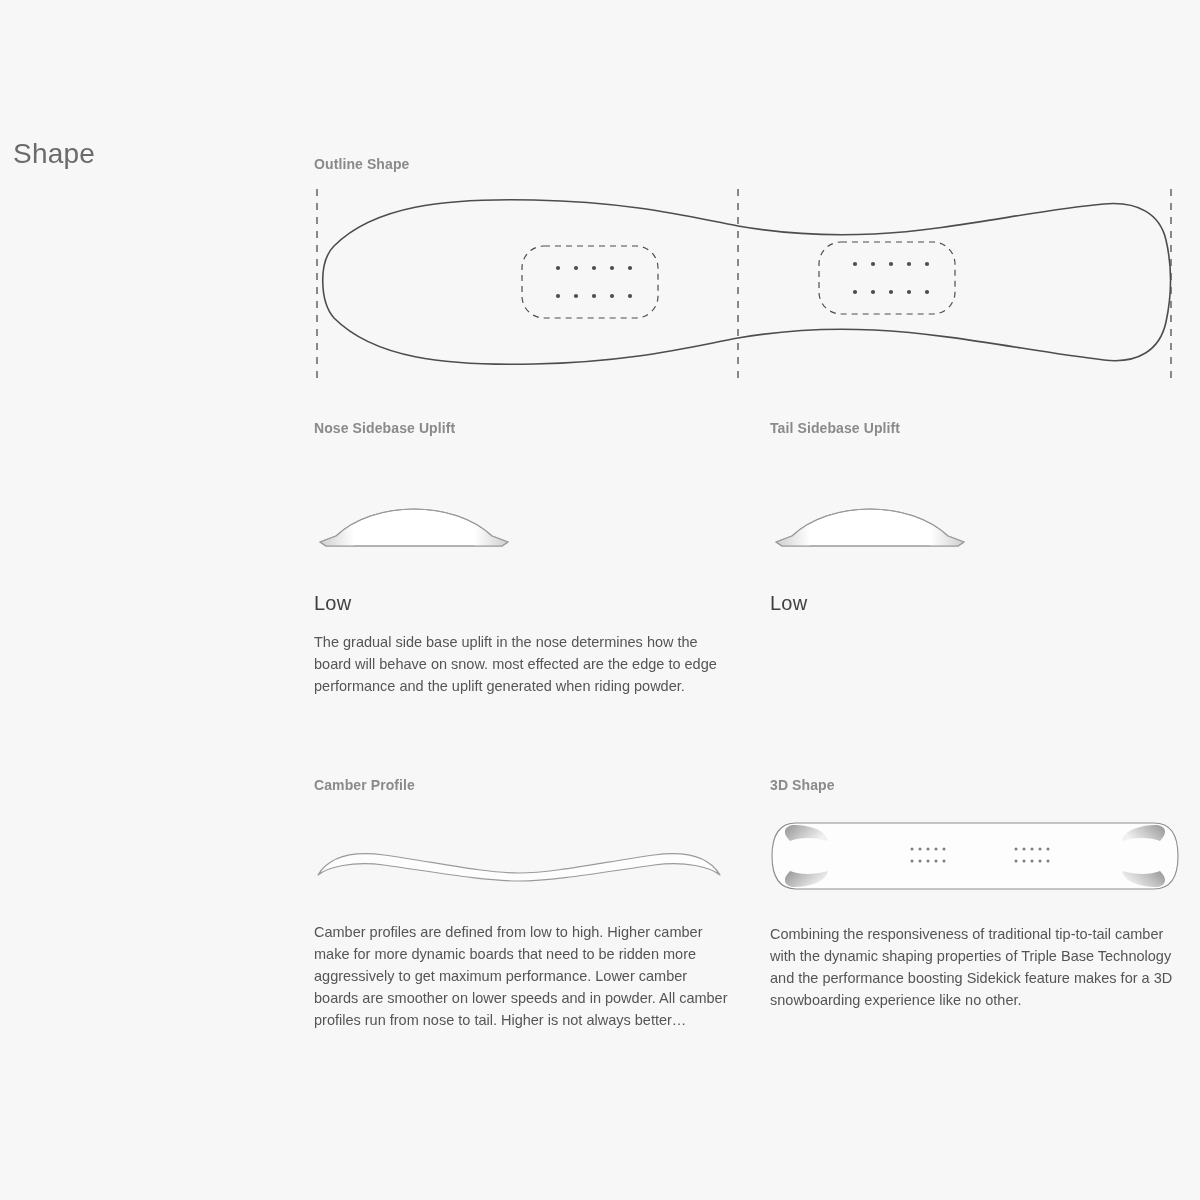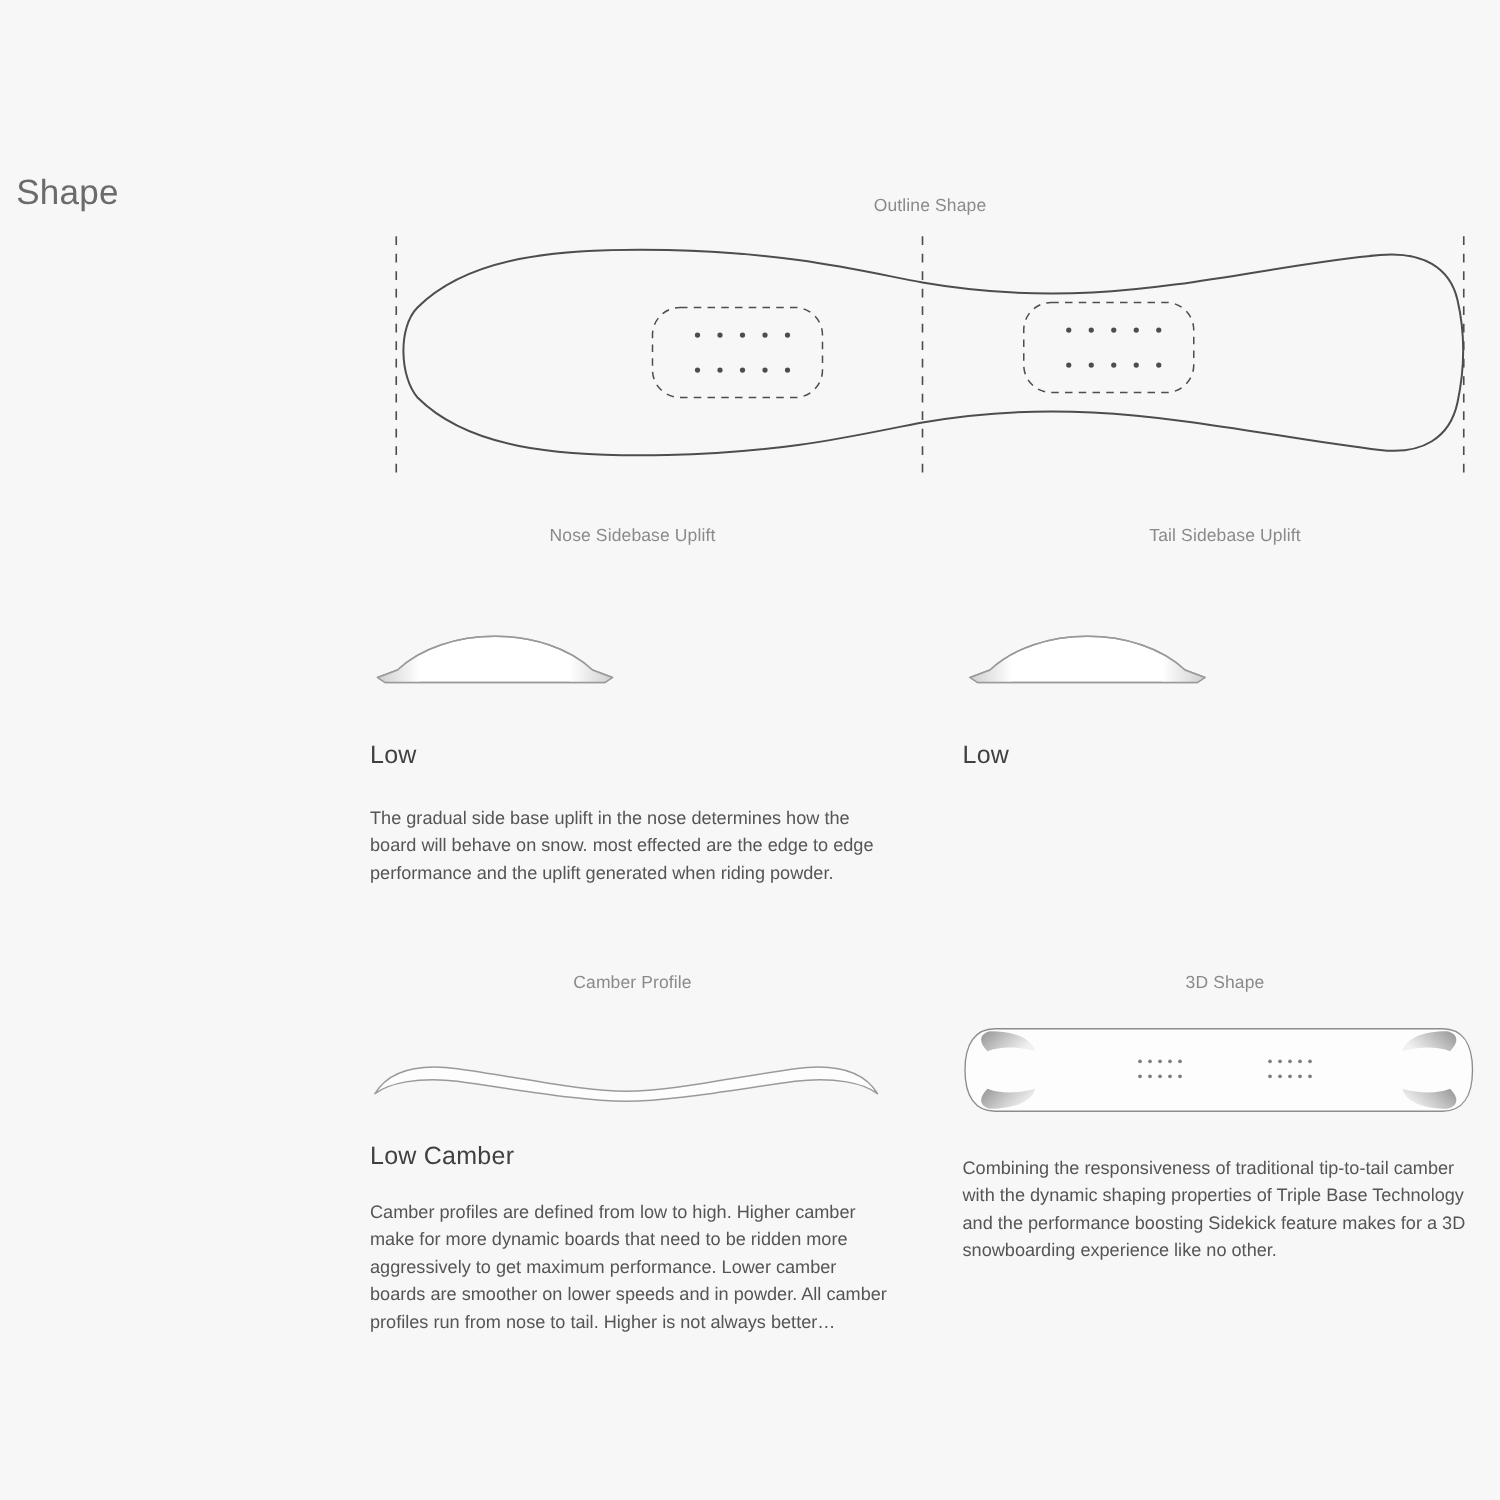--- a/index.html
+++ b/index.html
@@ -21,23 +21,22 @@
     position: absolute;
     left: 13px; top: 138px;
     font-size: 28px;
     font-weight: 400;
     color: #6b6b6b;
     letter-spacing: 0.2px;
   }
   .label {
     font-size: 14px;
     color: #8a8a8a;
-    font-weight: 400;
+    font-weight: 700;
     letter-spacing: 0.1px;
-    text-align: center;
   }
   .heading {
     font-size: 20px;
     color: #404040;
     font-weight: 400;
     letter-spacing: 0.2px;
   }
   .body-text {
     font-size: 14.5px;
     line-height: 1.52;
@@ -48,29 +47,29 @@
   
   .outline-block {
     position: absolute;
     left: 314px; top: 156px;
     width: 860px;
   }
   .outline-label { display: block; margin-bottom: 12px; }
   .outline-svg { display: block; }
 
   
-  .col-left  { position: absolute; left: 296px; width: 420px; }
+  .col-left  { position: absolute; left: 314px; width: 420px; }
   .col-right { position: absolute; left: 770px; width: 420px; }
 
   .nose-label  { top: 420px; }
   .tail-label  { top: 420px; }
 
   .uplift-fig { margin-top: 50px; }
   .uplift-head { margin-top: 38px; }
-  .uplift-body { margin-top: 28px; }
+  .uplift-body { margin-top: 16px; }
 
   .sub-label { margin-bottom: 0; }
   .camber-fig { margin-top: 56px; }
   .camber-head { margin-top: 14px; }
   .camber-body { margin-top: 22px; }
 
   .threed-fig { margin-top: 22px; }
   .threed-head { margin-top: 20px; }
   .threed-body { margin-top: 22px; }
 
@@ -196,21 +195,20 @@
                C 16 6, 40 2, 70 6
                C 120 13, 170 24, 205 24
                C 240 24, 290 13, 340 6
                C 370 2, 394 6, 406 26
                C 396 18, 372 12, 340 16
                C 290 23, 240 32, 205 32
                C 170 32, 120 23, 70 16
                C 38 12, 14 18, 4 26 Z" fill="#fdfdfd" stroke="#9a9a9a" stroke-width="1.2" stroke-linejoin="round"></path>
     </svg>
 
-    <div class="heading camber-head">Low Camber</div>
     <div class="body-text camber-body">Camber profiles are defined from low to high. Higher camber make for more dynamic boards that need to be ridden more aggressively to get maximum performance. Lower camber boards are smoother on lower speeds and in powder. All camber profiles run from nose to tail. Higher is not always better…</div>
   </div>
 
   <div class="col-right" style="top:777px;">
     <div class="label sub-label">3D Shape</div>
 
     <svg class="threed-fig" width="410" height="82" viewBox="0 0 410 82">
       <defs>
         <linearGradient id="tipGrad" x1="0" y1="0" x2="1" y2="0.4">
           <stop offset="0%" stop-color="#8e8e8e"></stop>

